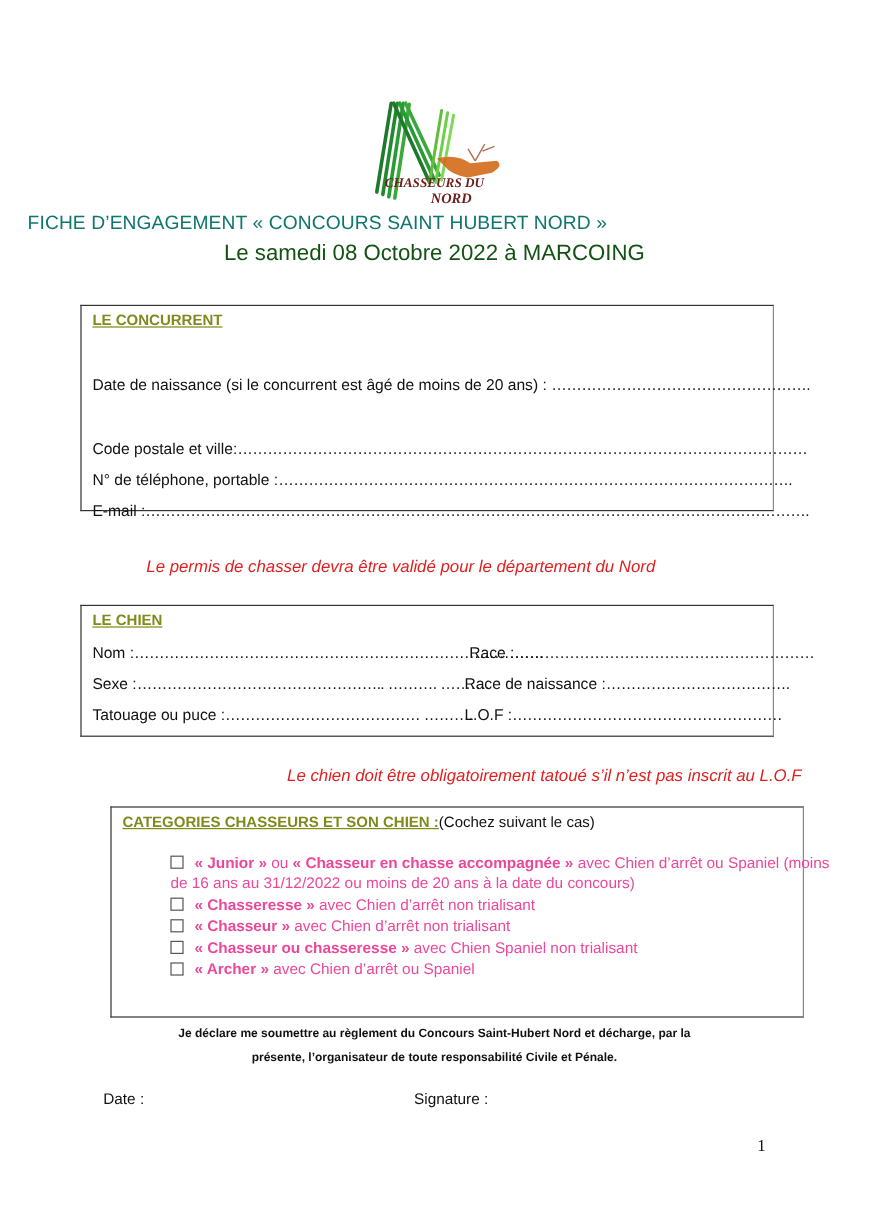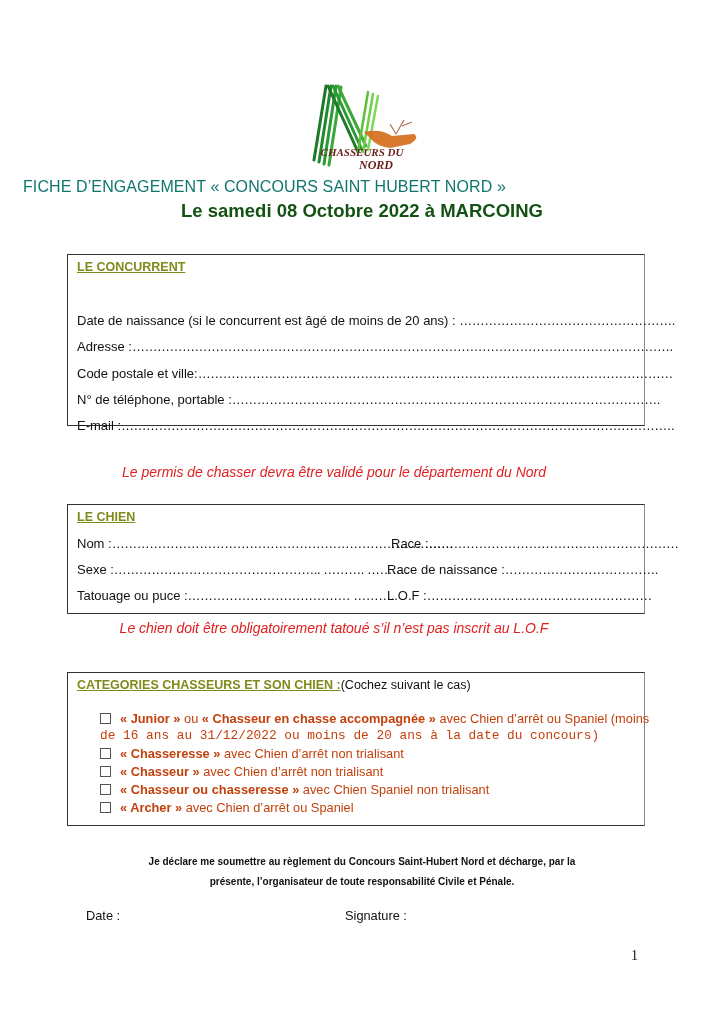--- a/index.html
+++ b/index.html
@@ -1,27 +1,27 @@
 <!DOCTYPE html>
 <html><head>
 <meta charset="utf-8">
 <style>
   html, body { margin: 0; padding: 0; background: #ffffff; }
   body { width: 724px; height: 1024px; position: relative; overflow: hidden;
          font-family: "Liberation Sans", sans-serif; color: #111; }
   .abs { position: absolute; }
   .logo { left: 292px; top: 72px; width: 140px; height: 104px; }
   .title1 { left: 0; width: 724px; top: 178px; text-align: left; font-size: 16px; color: #0f766e; letter-spacing: 0.1px; padding-left: 23px; }
-  .title2 { left: 0; width: 724px; top: 200px; text-align: center; font-size: 18.5px; font-weight: bold; color: #145214; }
+  .title2 { left: 0; width: 724px; top: 200px; text-align: center; font-size: 18.5px; font-weight: normal; color: #145214; }
   .box { border: 1.5px solid #333; border-right-color: #888; box-sizing: border-box; left: 67px; width: 578px; }
   .section-title { position: absolute; left: 9px; font-size: 12.5px; font-weight: bold; color: #7f8a1a; text-decoration: underline; }
   .field { position: absolute; left: 9px; font-size: 13px; white-space: nowrap; color: #111; }
   .dots { letter-spacing: -0.5px; }
   .warn { left: 0; width: 668px; text-align: center; font-size: 14px; font-style: italic; color: #e02020; }
-  .cb-line { position: absolute; left: 3px; font-size: 12.8px; white-space: nowrap; color: #c2410c; padding-left: 29px; }
+  .cb-line { position: absolute; left: 20px; font-size: 12.8px; white-space: nowrap; color: #ec4899; padding-left: 29px; }
   .cb { display: inline-block; width: 9px; height: 9px; border: 1px solid #555; margin-right: 9px; vertical-align: -1px; cursor: pointer; }
   .decl { left: 0; width: 724px; text-align: center; font-size: 10px; font-weight: bold; line-height: 20px; top: 852px; }
   .sig { font-size: 12.8px; }
   .pagenum { left: 631px; top: 948px; font-family: "Liberation Serif", serif; font-size: 14px; }
 </style>
 </head>
 <body>
 
 <div class="abs logo">
   <svg width="140" height="104" viewBox="0 0 140 104">
@@ -45,23 +45,20 @@
 </div>
 
 <div class="abs title1">FICHE D’ENGAGEMENT « CONCOURS SAINT HUBERT NORD »</div>
 <div class="abs title2">Le samedi 08 Octobre 2022 à MARCOING</div>
 
 <div class="abs box" style="top:254px;height:172px;">
   <div class="section-title" style="top:5px;">LE CONCURRENT</div>
   <div class="field" style="top:58px;">
     <span>Date de naissance (si le concurrent est âgé de moins de 20 ans) :</span> <span class="dots">…………………………………………….</span>
   </div>
-  <div class="field" style="top:84px;">
-    <span>Adresse :</span><span class="dots">………………………………………………………………………………………………………………….</span>
-  </div>
   <div class="field" style="top:111px;">
     <span>Code postale et ville:</span><span class="dots">……………………………………………………………………………………………………</span>
   </div>
   <div class="field" style="top:137px;">
     <span>N° de téléphone, portable :</span><span class="dots">………………………………………………………………………………………….</span>
   </div>
   <div class="field" style="top:163px;">
     <span>E-mail :</span><span class="dots">…………………………………………………………………………………………………………………….</span>
   </div>
 </div>
@@ -83,31 +80,31 @@
     <span>Race de naissance :</span><span class="dots">……………………………….</span>
   </div>
   <div class="field" style="top:83px;">
     <span>Tatouage ou puce :</span><span class="dots">………………………………… ……….</span>
   </div>
   <div class="field" style="top:83px;left:319px;text-align:right;">
     <span>L.O.F :</span><span class="dots">………………………………………………</span>
   </div>
 </div>
 
-<div class="abs warn" style="top:620px;">Le chien doit être obligatoirement tatoué s’il n’est pas inscrit au L.O.F</div>
+<div class="abs warn" style="top:638px;text-align:right;">Le chien doit être obligatoirement tatoué s’il n’est pas inscrit au L.O.F</div>
 
-<div class="abs box" style="top:672px;height:154px;">
+<div class="abs box" style="top:672px;height:176px;margin-left:25px;">
   <div class="field" style="top:4px;">
     <span class="section-title" style="position:static;">CATEGORIES CHASSEURS ET SON CHIEN :</span><span style="font-size:12.5px;">(Cochez suivant le cas)</span>
   </div>
 
   <div class="cb-line" style="top:38px;">
     <span class="cb"></span><b>« Junior »</b><span> ou </span><b>« Chasseur en chasse accompagnée »</b><span> avec Chien d’arrêt ou Spaniel (moins</span>
   </div>
-  <div class="cb-line" style="top:55px;font-family:Liberation Mono, monospace;">de 16 ans au 31/12/2022 ou moins de 20 ans à la date du concours)</div>
+  <div class="cb-line" style="top:55px;">de 16 ans au 31/12/2022 ou moins de 20 ans à la date du concours)</div>
 
   <div class="cb-line" style="top:73px;">
     <span class="cb"></span><b>« Chasseresse »</b><span> avec Chien d’arrêt non trialisant</span>
   </div>
   <div class="cb-line" style="top:91px;">
     <span class="cb"></span><b>« Chasseur »</b><span> avec Chien d’arrêt non trialisant</span>
   </div>
   <div class="cb-line" style="top:109px;">
     <span class="cb"></span><b>« Chasseur ou chasseresse »</b><span> avec Chien Spaniel non trialisant</span>
   </div>

